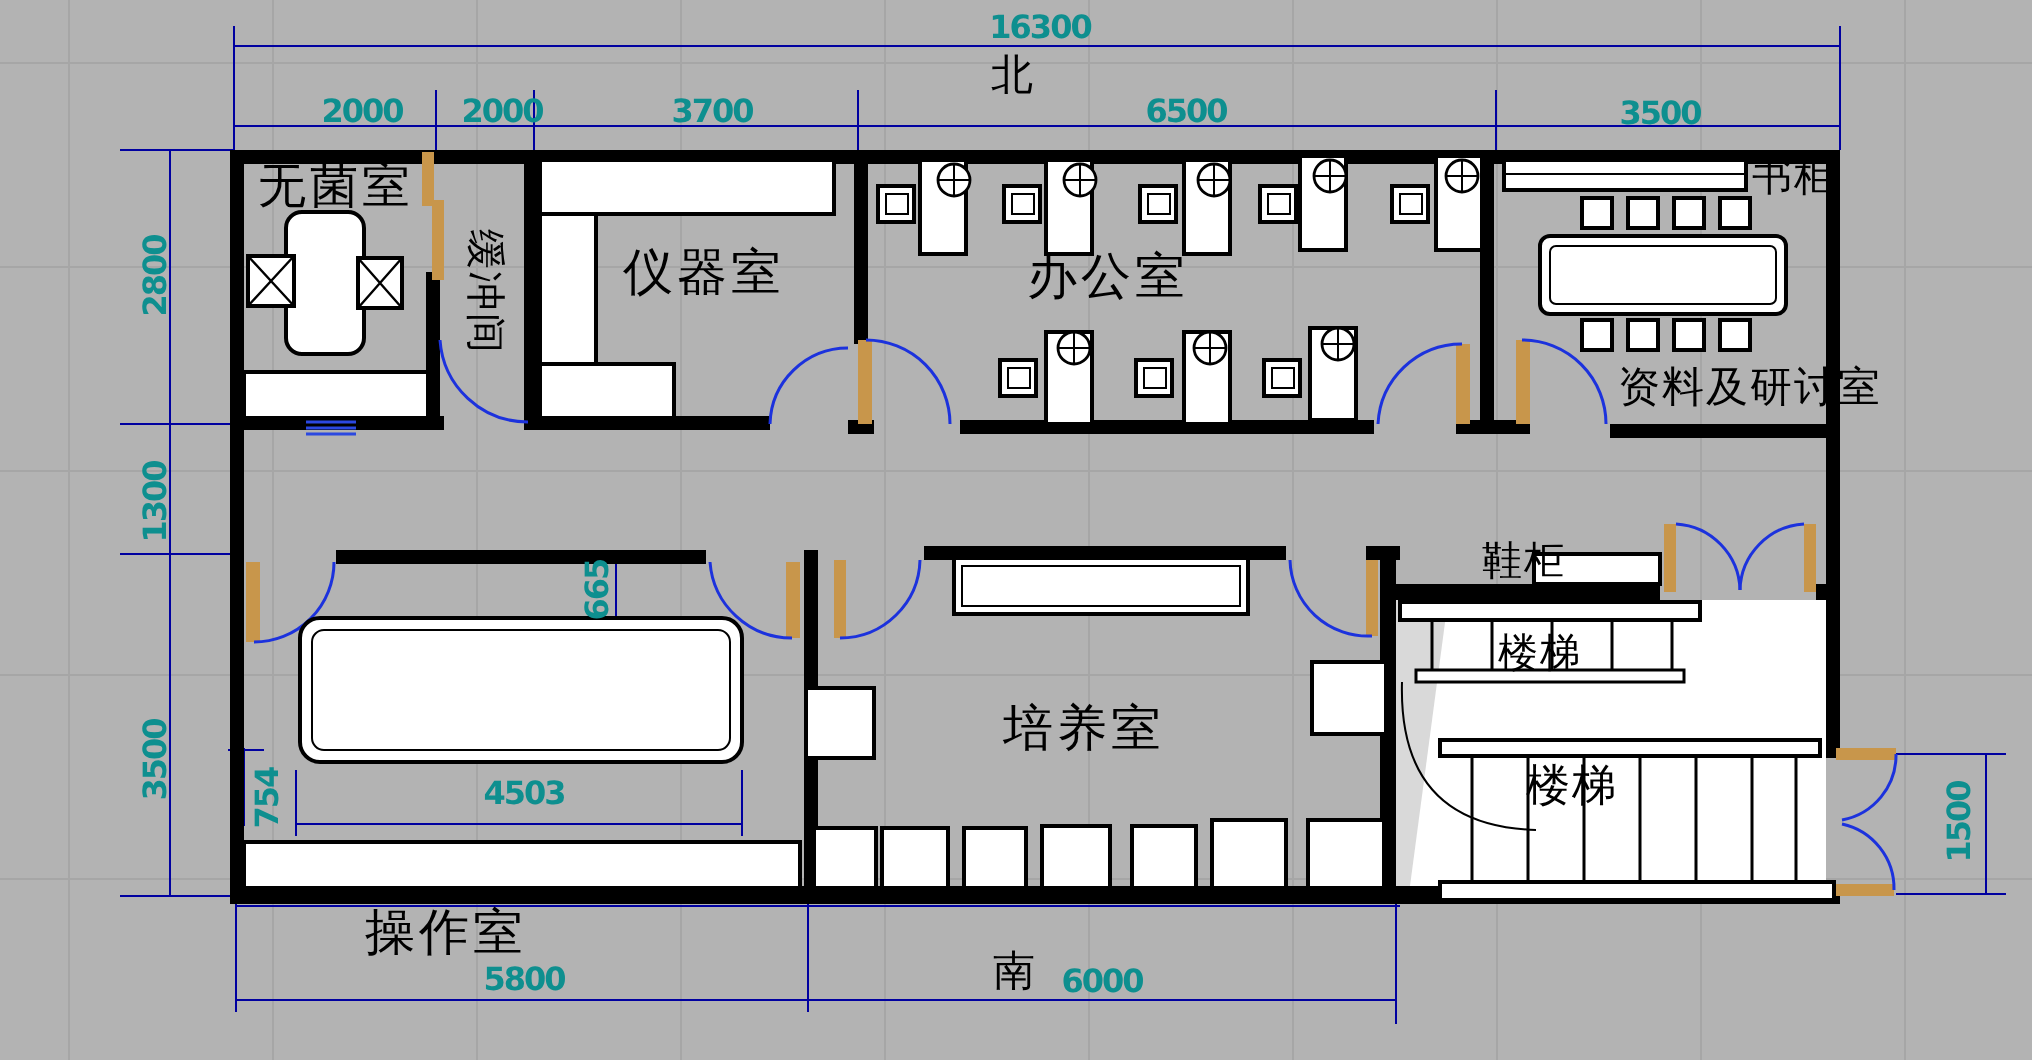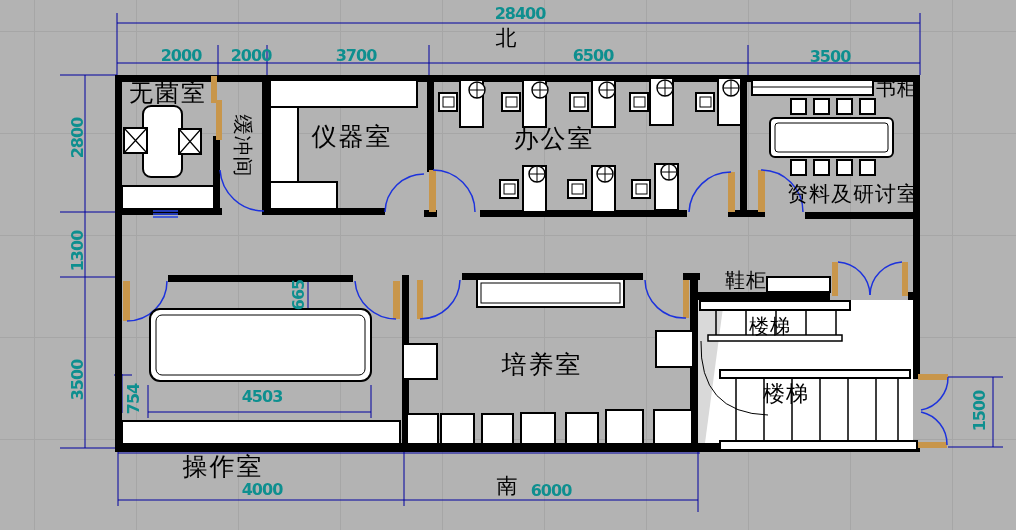--- a/index.html
+++ b/index.html
@@ -228,38 +228,38 @@
   </g>
 </svg>
 
   <div class="lbl compass" style="left:506px;top:38px">北</div>
   <div class="lbl compass" style="left:507px;top:486px">南</div>
 
   <div class="lbl room" style="left:168px;top:93px;font-size:24px">无菌室</div>
   <div class="lbl fix rotcw" style="left:243px;top:146px">缓冲间</div>
   <div class="lbl room" style="left:352px;top:136px">仪器室</div>
   <div class="lbl room" style="left:554px;top:138px">办公室</div>
-  <div class="lbl room-sm" style="left:853px;top:194px">资料及研讨室</div>
+  <div class="lbl room-sm" style="left:875px;top:194px">资料及研讨室</div>
   <div class="lbl room" style="left:542px;top:364px">培养室</div>
   <div class="lbl room" style="left:223px;top:466px">操作室</div>
 
   <div class="lbl fix" style="left:897px;top:88px">书柜</div>
-  <div class="lbl fix" style="left:746px;top:280px">鞋柜</div>
+  <div class="lbl fix" style="left:762px;top:280px">鞋柜</div>
   <div class="lbl fix" style="left:770px;top:326px">楼梯</div>
   <div class="lbl fix" style="left:786px;top:394px;font-size:22px">楼梯</div>
 
-  <div class="lbl dim" style="left:520px;top:14px">28400</div>
+  <div class="lbl dim" style="left:520px;top:14px">16300</div>
   <div class="lbl dim" style="left:181px;top:56px">2000</div>
   <div class="lbl dim" style="left:251px;top:56px">2000</div>
   <div class="lbl dim" style="left:356px;top:56px">3700</div>
   <div class="lbl dim" style="left:593px;top:56px">6500</div>
   <div class="lbl dim" style="left:830px;top:57px">3500</div>
   <div class="lbl dim rotccw" style="left:78px;top:138px">2800</div>
   <div class="lbl dim rotccw" style="left:78px;top:251px">1300</div>
   <div class="lbl dim rotccw" style="left:78px;top:380px">3500</div>
-  <div class="lbl dim" style="left:262px;top:490px">4000</div>
+  <div class="lbl dim" style="left:262px;top:490px">5800</div>
   <div class="lbl dim" style="left:551px;top:491px">6000</div>
   <div class="lbl dim rotccw" style="left:980px;top:411px">1500</div>
   <div class="lbl dim" style="left:262px;top:397px">4503</div>
   <div class="lbl dim rotccw" style="left:134px;top:399px">754</div>
   <div class="lbl dim rotccw" style="left:299px;top:295px">665</div>
 
 </div>
 
 </body></html>

